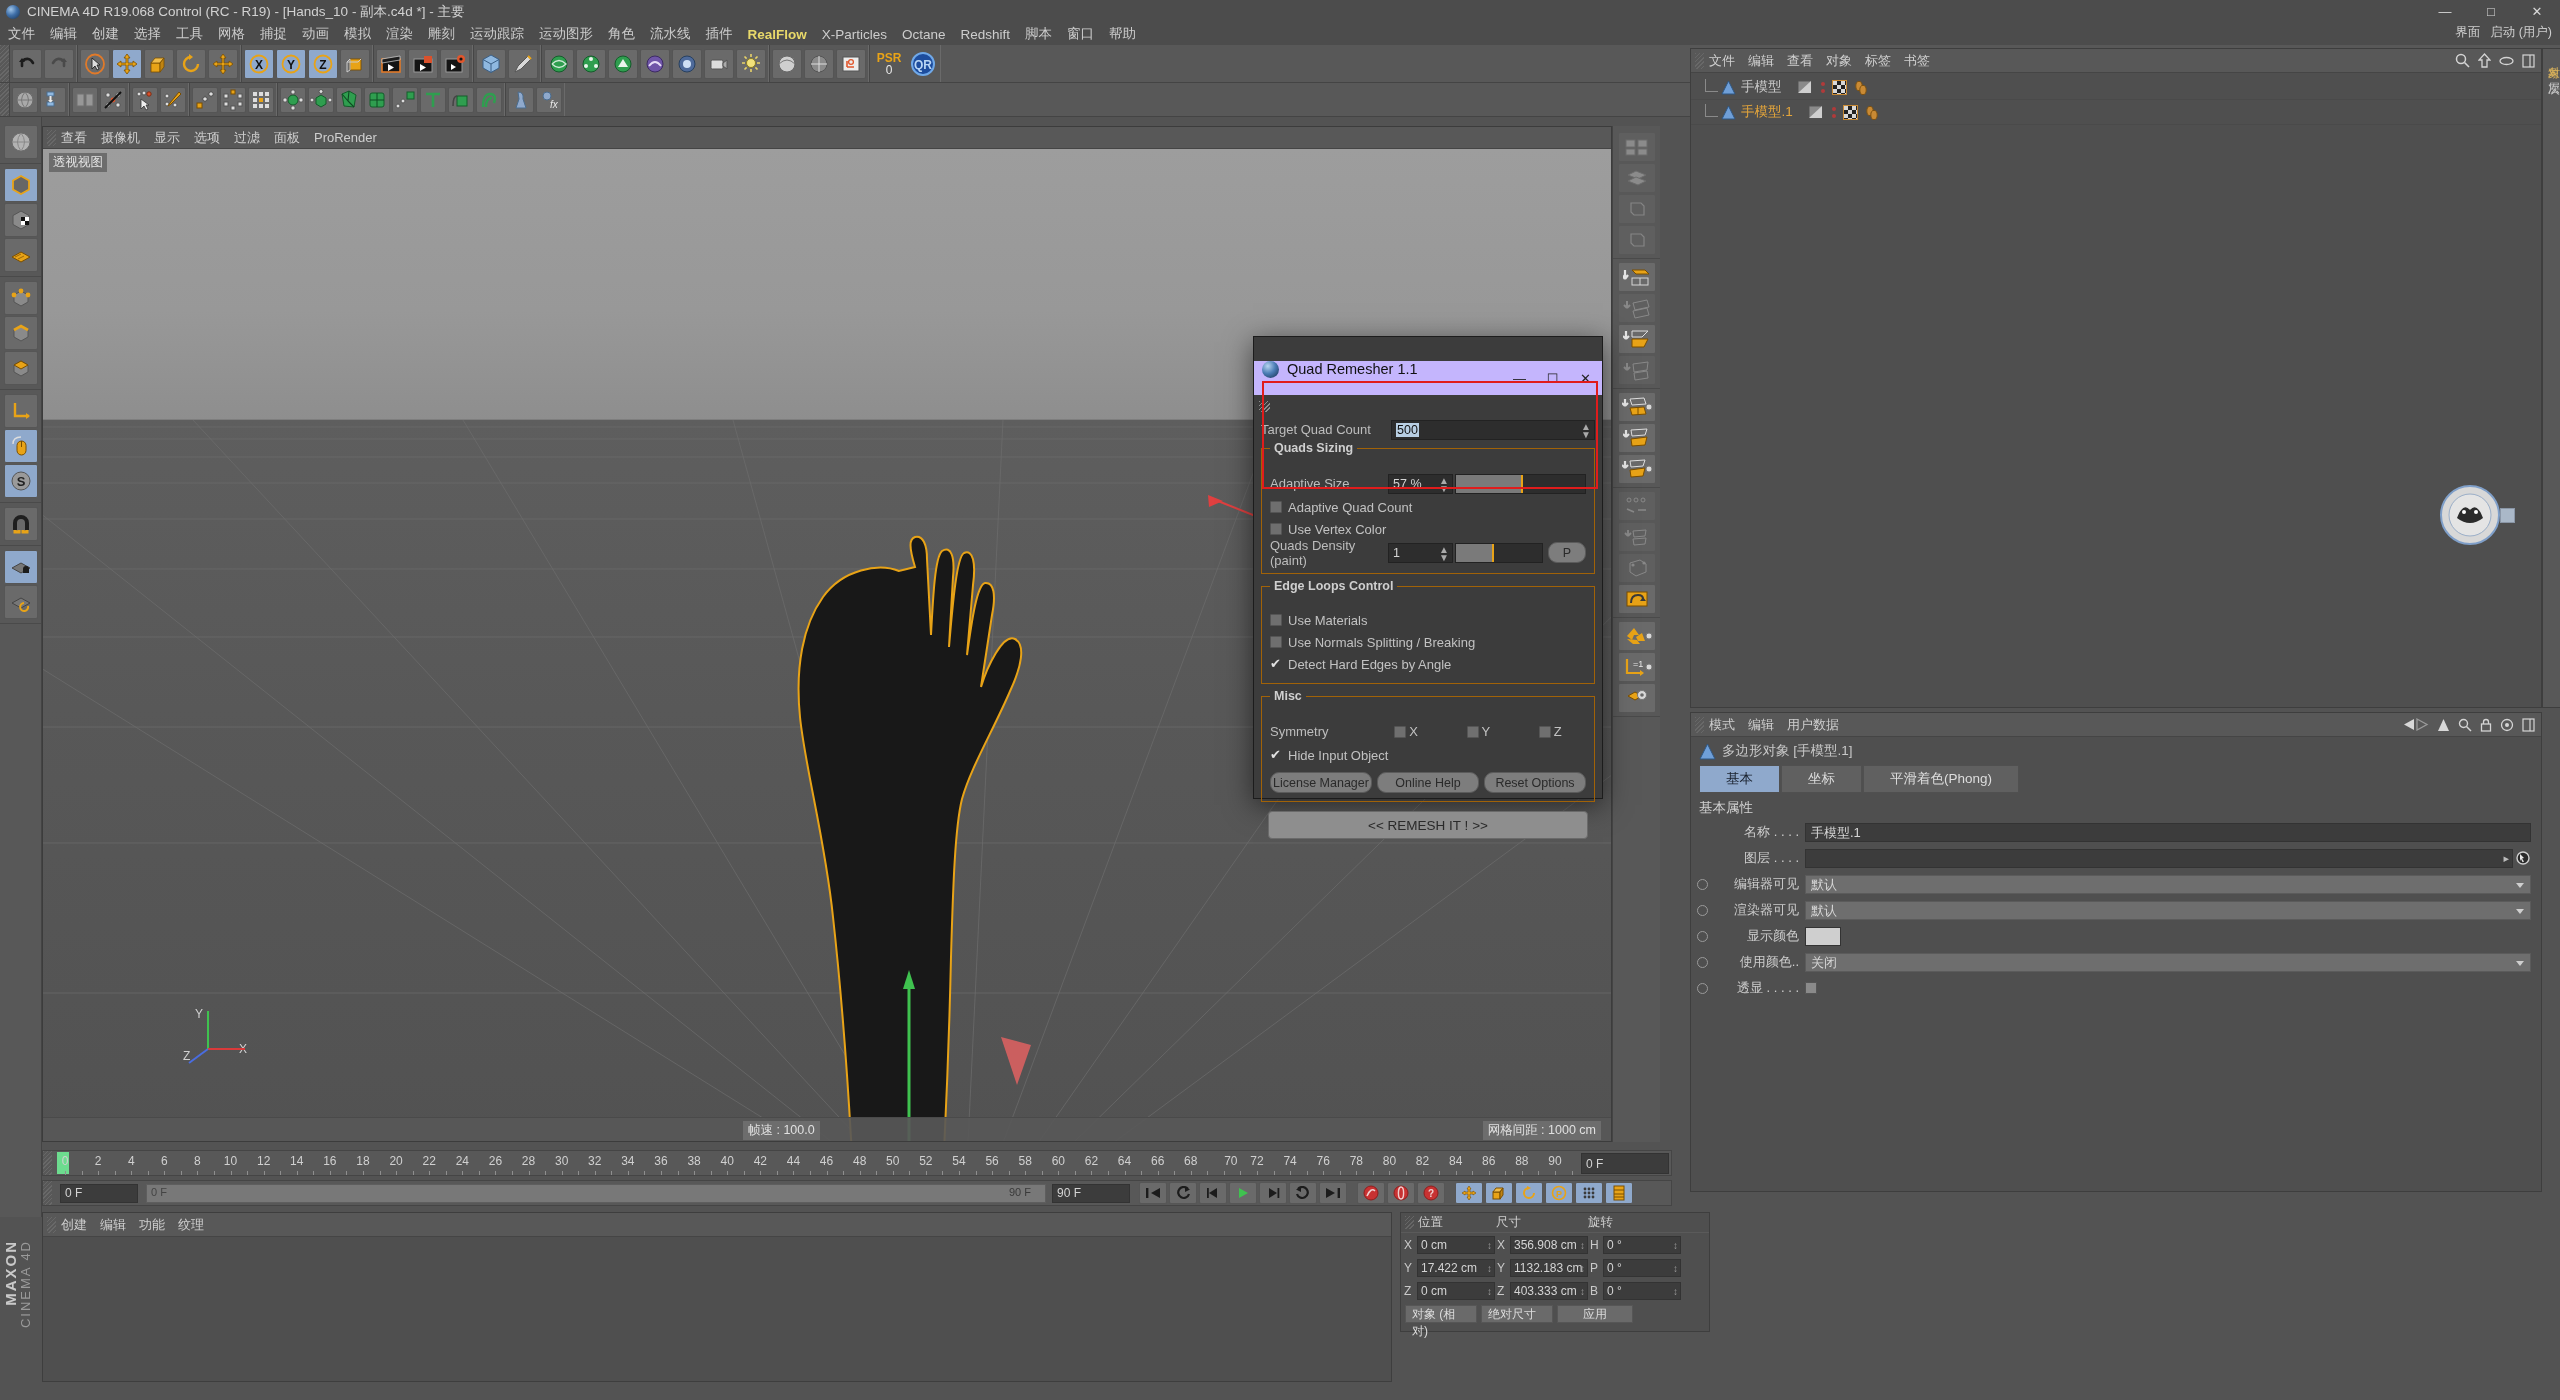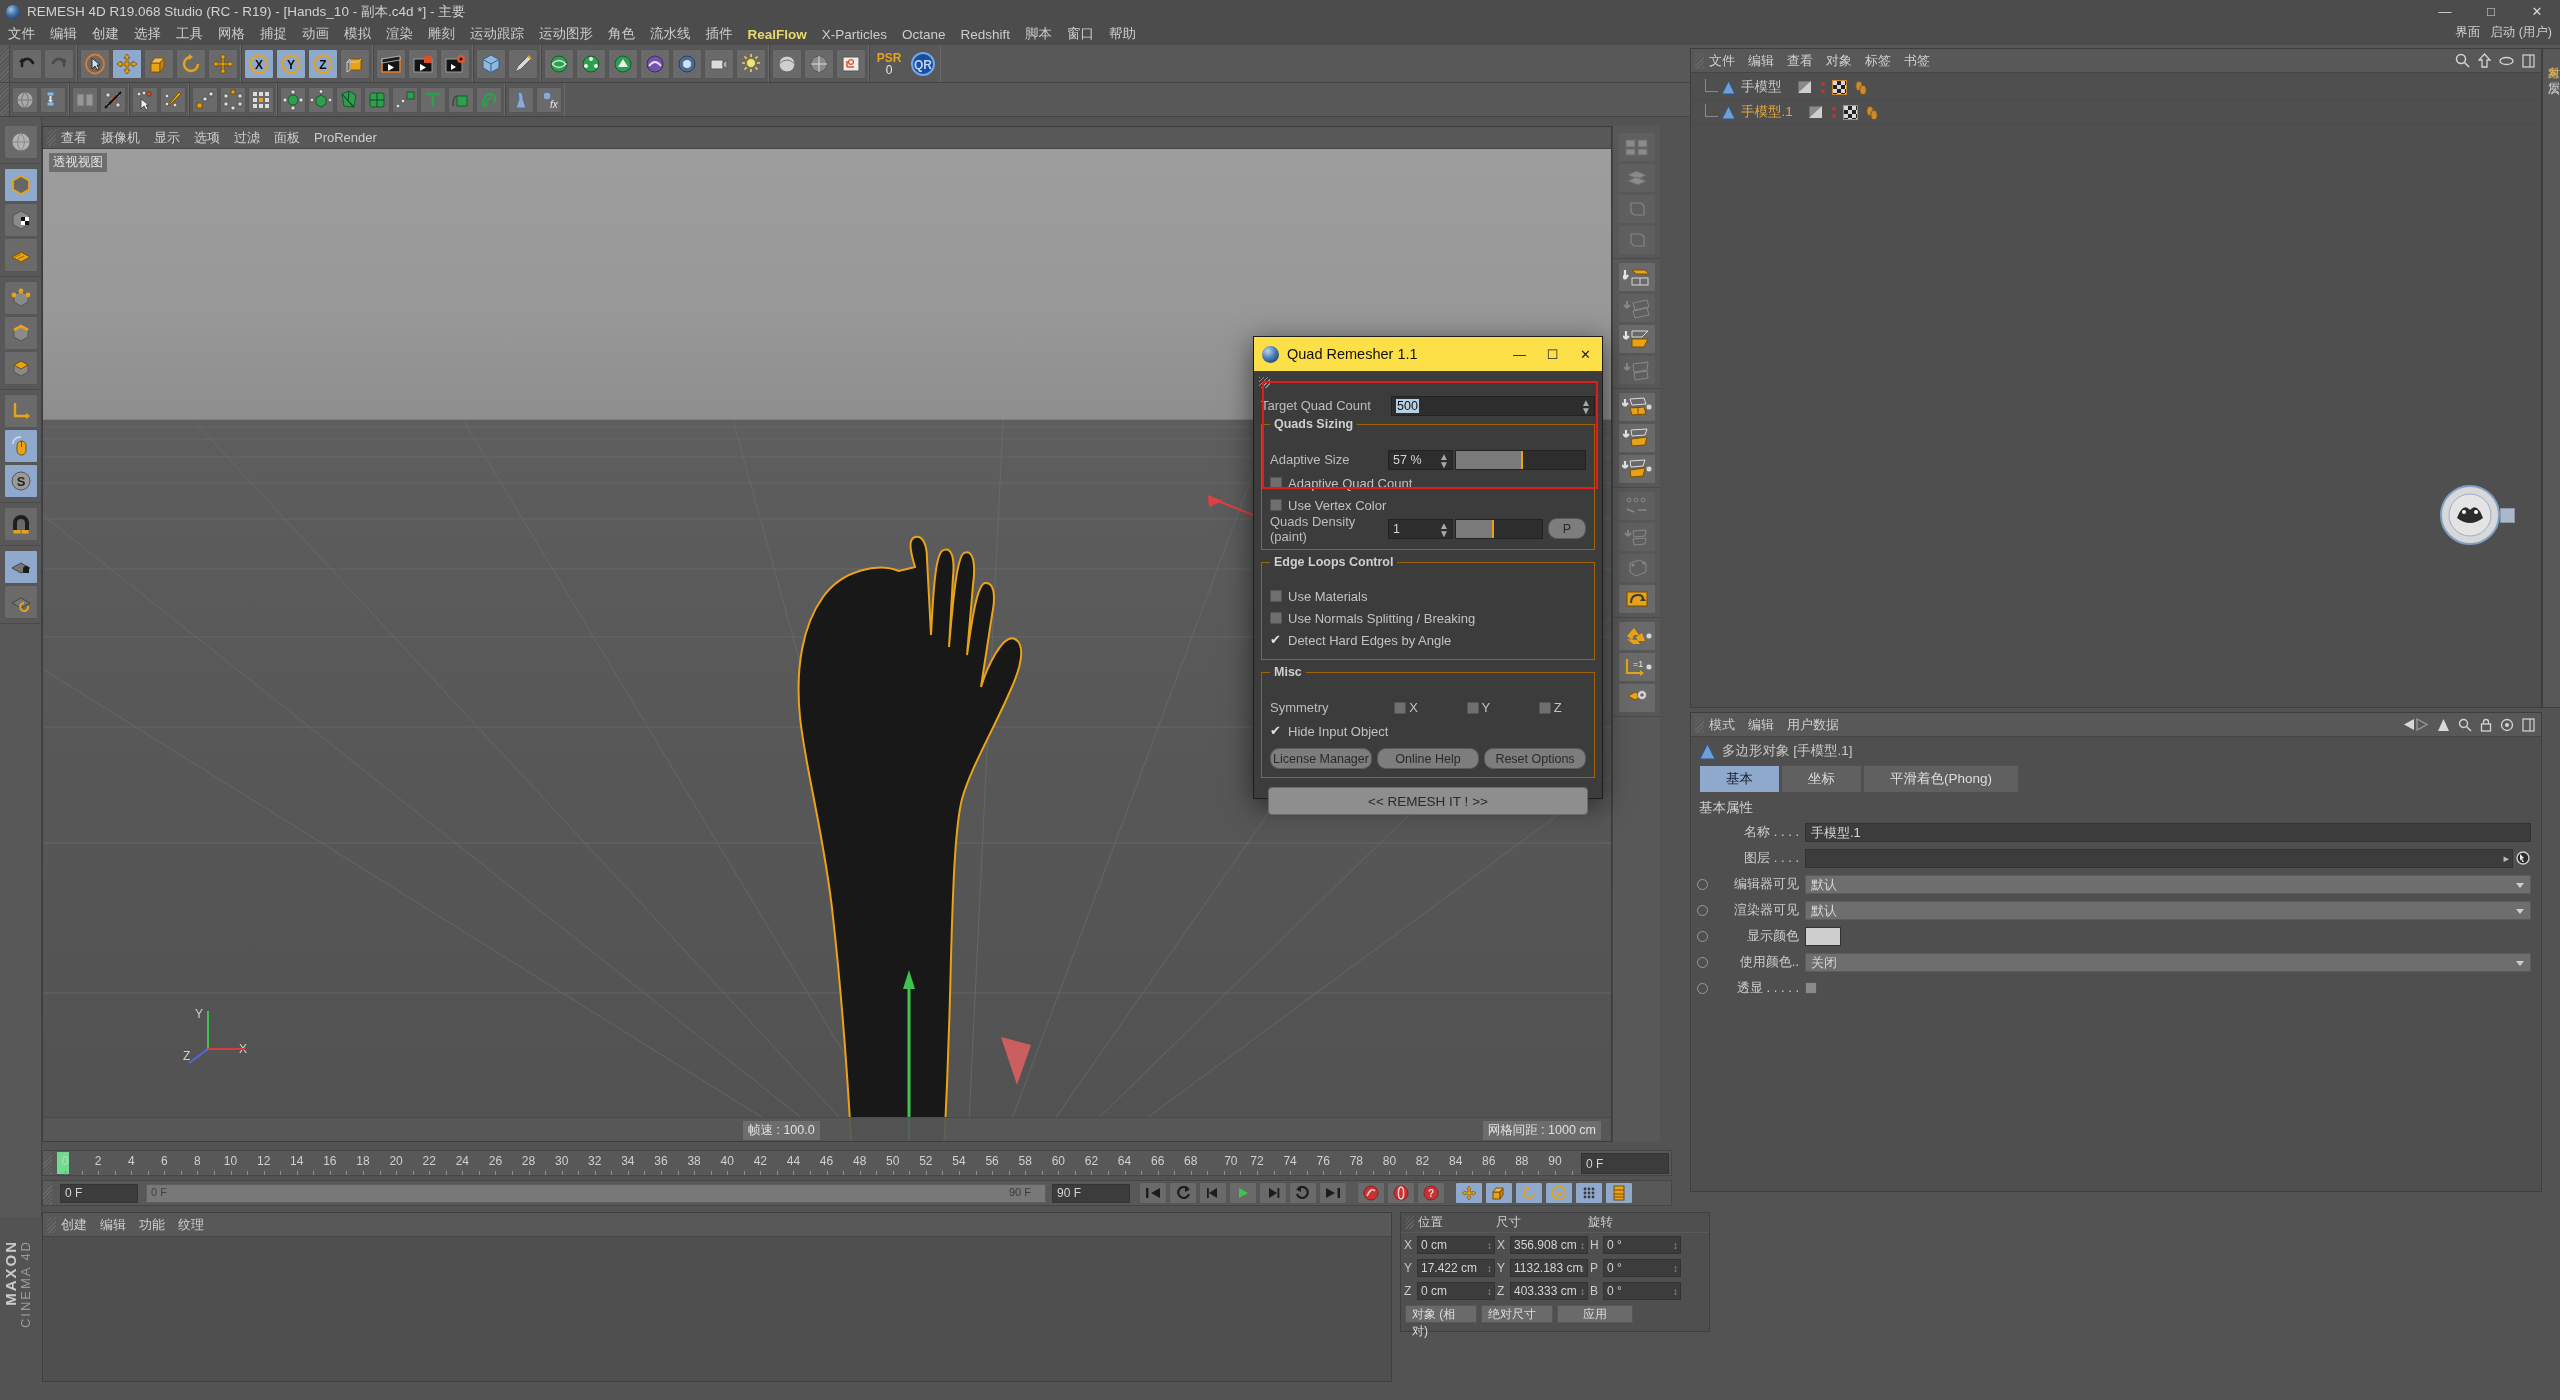--- a/index.html
+++ b/index.html
@@ -175,22 +175,22 @@
   .tsp-bar .lf { position:absolute; left:4px; top:1px; font-size:11px; color:#444; }
   .tsp-bar .rt { position:absolute; right:14px; top:1px; font-size:11px; color:#3a3a3a; }
   .tbtn { width:28px; height:22px; margin:0 1px; background:#6a6a6a; border:1px solid #565656;
      display:flex; align-items:center; justify-content:center; border-radius:2px; }
   .tbtn.blue { background:#8fa9cc; }
 
   
   .qr { position:absolute; left:1253px; top:336px; width:350px; height:463px;
         background:#3c3c3c; border:1px solid #1c1c1c;
         box-shadow:0 6px 26px rgba(0,0,0,.55); z-index:50; }
-  .qr-title { height:34px; background:#fde047; display:flex; align-items:center;
-        padding-left:8px; }
+  .qr-title { height:34px; background:#c4b5fd; display:flex; align-items:flex-start;
+        padding-left:8px;margin-top:24px; }
   .qr-ico { width:17px; height:17px; border-radius:50%;
         background:radial-gradient(circle at 34% 30%, #b7d4f0 0%, #4a7cb5 46%, #132b49 100%);
         margin-right:8px; }
   .qr-title .t { font-size:14.5px; color:#111; }
   .qr-wb { margin-left:auto; display:flex; }
   .qr-wb div { width:33px; height:34px; display:flex; align-items:center;
         justify-content:center; color:#222; font-size:13px; }
   .qr-grip { height:22px; background:#3c3c3c; display:flex; align-items:center; padding-left:5px; }
   .qr-grip i { width:11px; height:11px; display:block;
         background-image:repeating-linear-gradient(135deg,#8d8d8d 0 1px,transparent 1px 3px); }
@@ -236,21 +236,21 @@
   .brand .b2 { position:absolute; left:16px; top:0; color:#9a9a9a;
      font-size:13px; font-weight:normal; }
 </style>
 </head>
 <body>
 
 <div class="app">
 
   <div class="titlebar">
     <div class="title-ico"></div>
-    <div class="title-text">REMESH 4D R19.068 Studio (RC - R19) - [Hands_10 - 副本.c4d *] - 主要</div>
+    <div class="title-text">CINEMA 4D R19.068 Control (RC - R19) - [Hands_10 - 副本.c4d *] - 主要</div>
     <div class="win-btns">
       <div>—</div>
       <div>□</div>
       <div>✕</div>
     </div>
   </div>
 
   <div class="menubar" id="menubar">
       <span>文件</span>
       <span>编辑</span>

